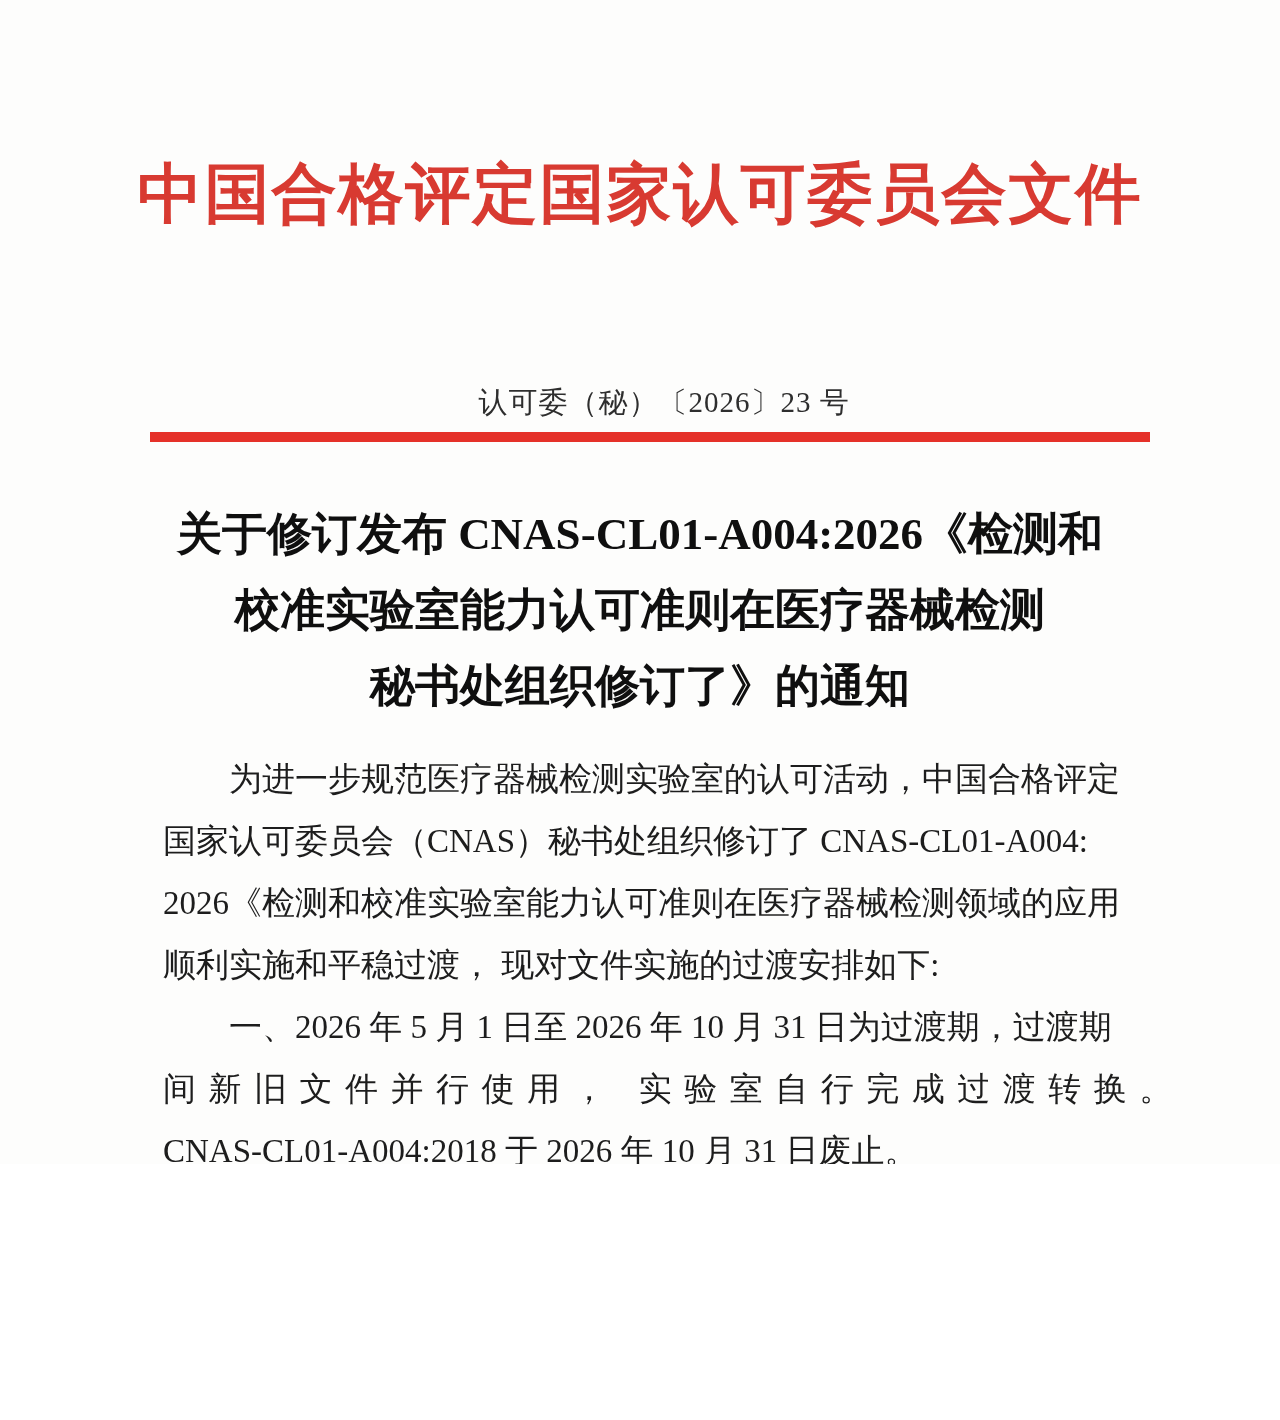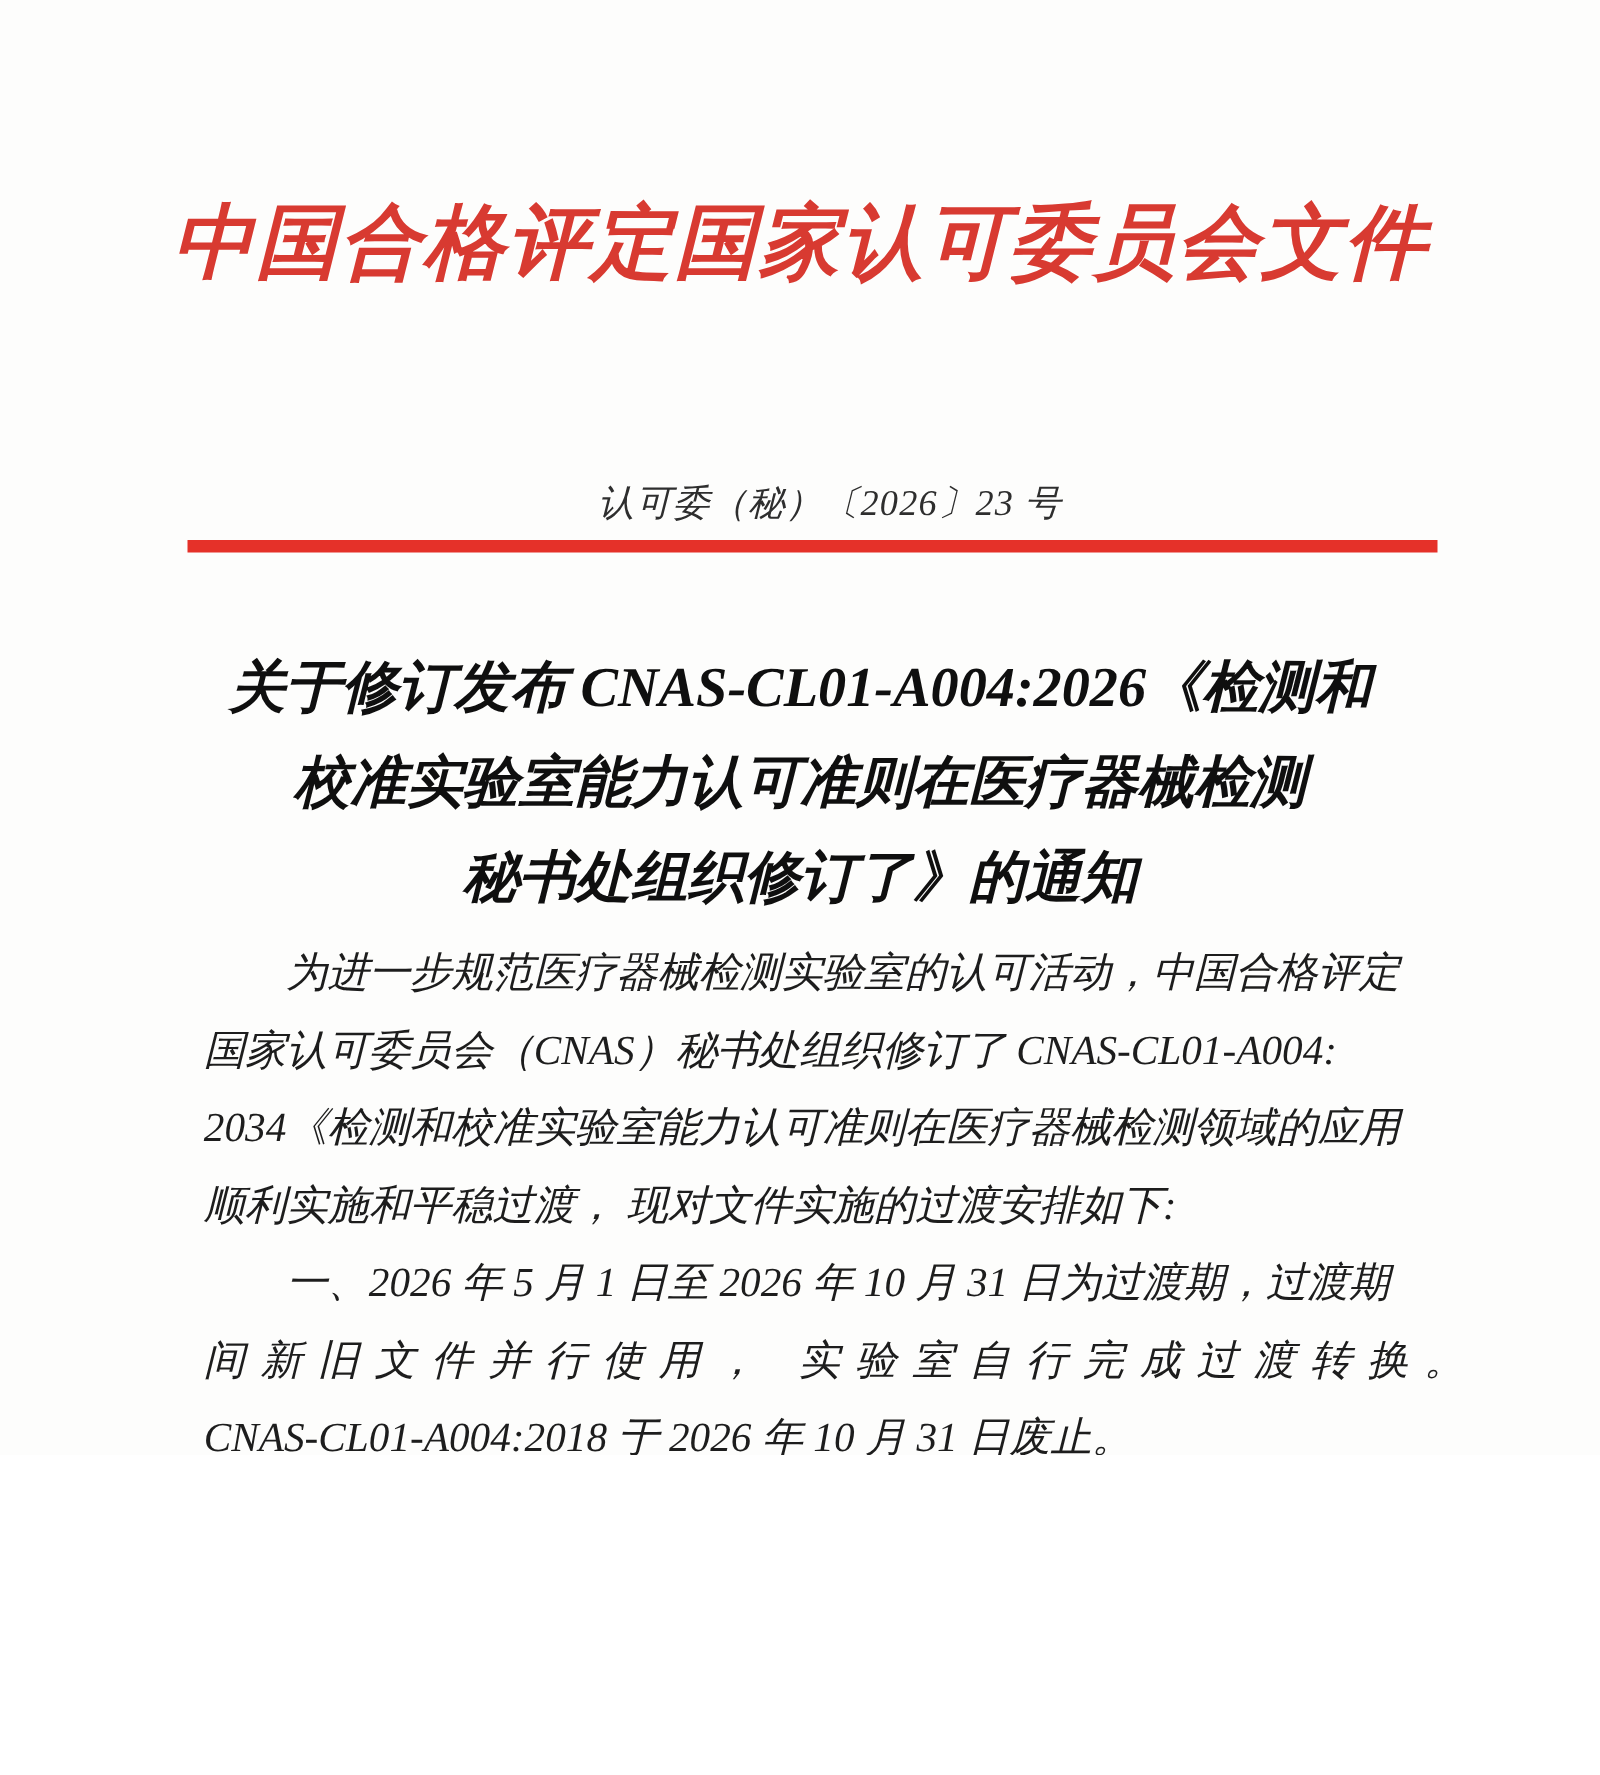--- a/index.html
+++ b/index.html
@@ -9,21 +9,20 @@
   }
   * { margin: 0; padding: 0; box-sizing: border-box; }
   html, body { background: #ffffff; }
   .page {
     position: relative;
     width: 1280px;
     height: 1164px;
     background: #fdfdfc;
     font-family: "Liberation Serif", "DejaVu Serif", serif;
     overflow: hidden;
-    font-style: italic;
   }
   .agency-header {
     position: absolute;
     top: 150px;
     left: 0;
     right: 0;
     text-align: center;
     font-size: 65px;
     font-weight: 700;
     letter-spacing: 2px;
@@ -45,21 +44,21 @@
   .red-rule {
     position: absolute;
     top: 432px;
     left: 150px;
     width: 1000px;
     height: 10px;
     background: var(--rule-red);
   }
   .notice-title {
     position: absolute;
-    top: 512px;
+    top: 496px;
     left: 0;
     right: 0;
     text-align: center;
     font-size: 45px;
     font-weight: 700;
     line-height: 76px;
     color: #0f0f0f;
   }
   .notice-title .t-line { white-space: nowrap; }
   .doc-body {
@@ -99,21 +98,21 @@
 
   <div class="notice-title">
     <div class="t-line">关于修订发布 CNAS-CL01-A004:2026《检测和</div>
     <div class="t-line">校准实验室能力认可准则在医疗器械检测</div>
     <div class="t-line">秘书处组织修订了》的通知</div>
   </div>
 
   <div class="doc-body">
     <div class="b-line indent">为进一步规范医疗器械检测实验室的认可活动，中国合格评定</div>
     <div class="b-line">国家认可委员会（CNAS）秘书处组织修订了 CNAS-CL01-A004:</div>
-    <div class="b-line">2034《检测和校准实验室能力认可准则在医疗器械检测领域的应用</div>
+    <div class="b-line">2026《检测和校准实验室能力认可准则在医疗器械检测领域的应用</div>
     <div class="b-line">顺利实施和平稳过渡， 现对文件实施的过渡安排如下:</div>
     <div class="b-line indent">一、2026 年 5 月 1 日至 2026 年 10 月 31 日为过渡期，过渡期</div>
     <div class="b-line spread">间新旧文件并行使用， 实验室自行完成过渡转换。</div>
     <div class="b-line">CNAS-CL01-A004:2018 于 2026 年 10 月 31 日废止。</div>
   </div>
 
   <div class="page-number">— 1 —</div>
 
 </div>
 

